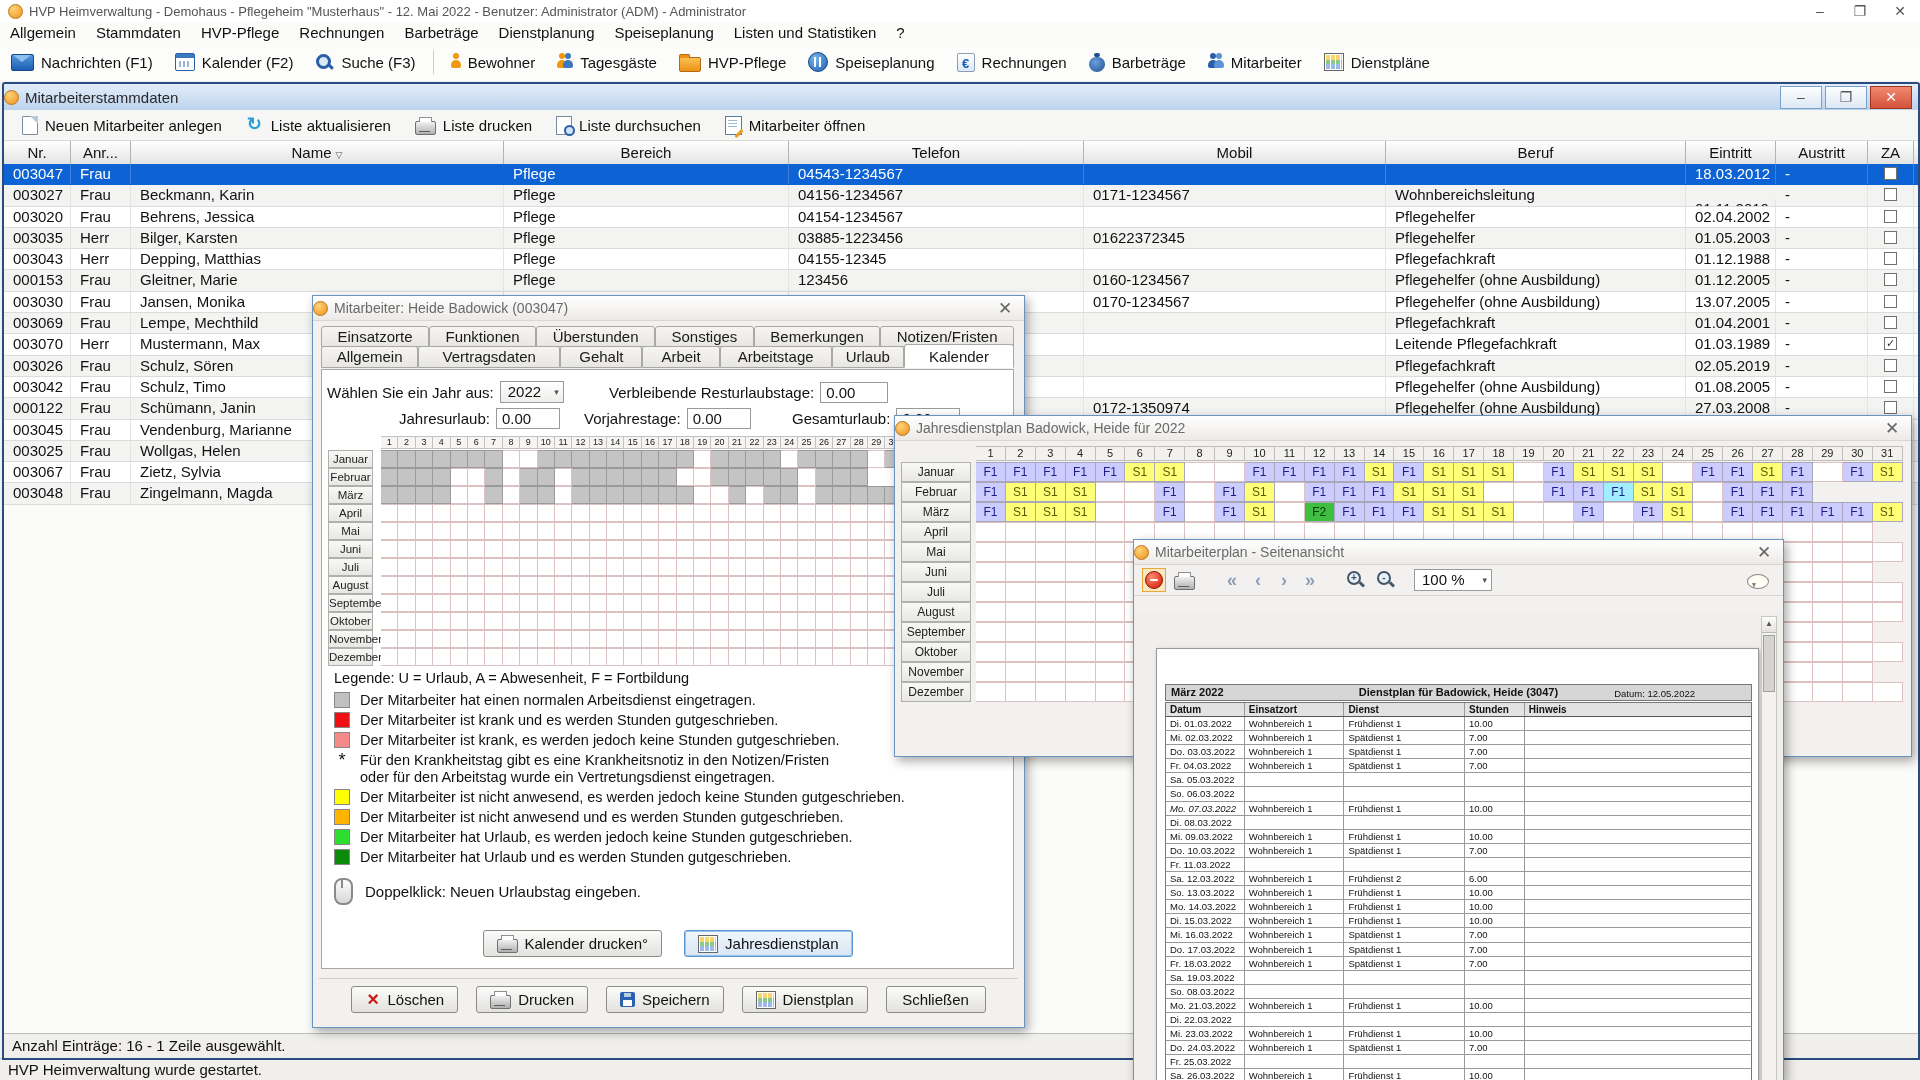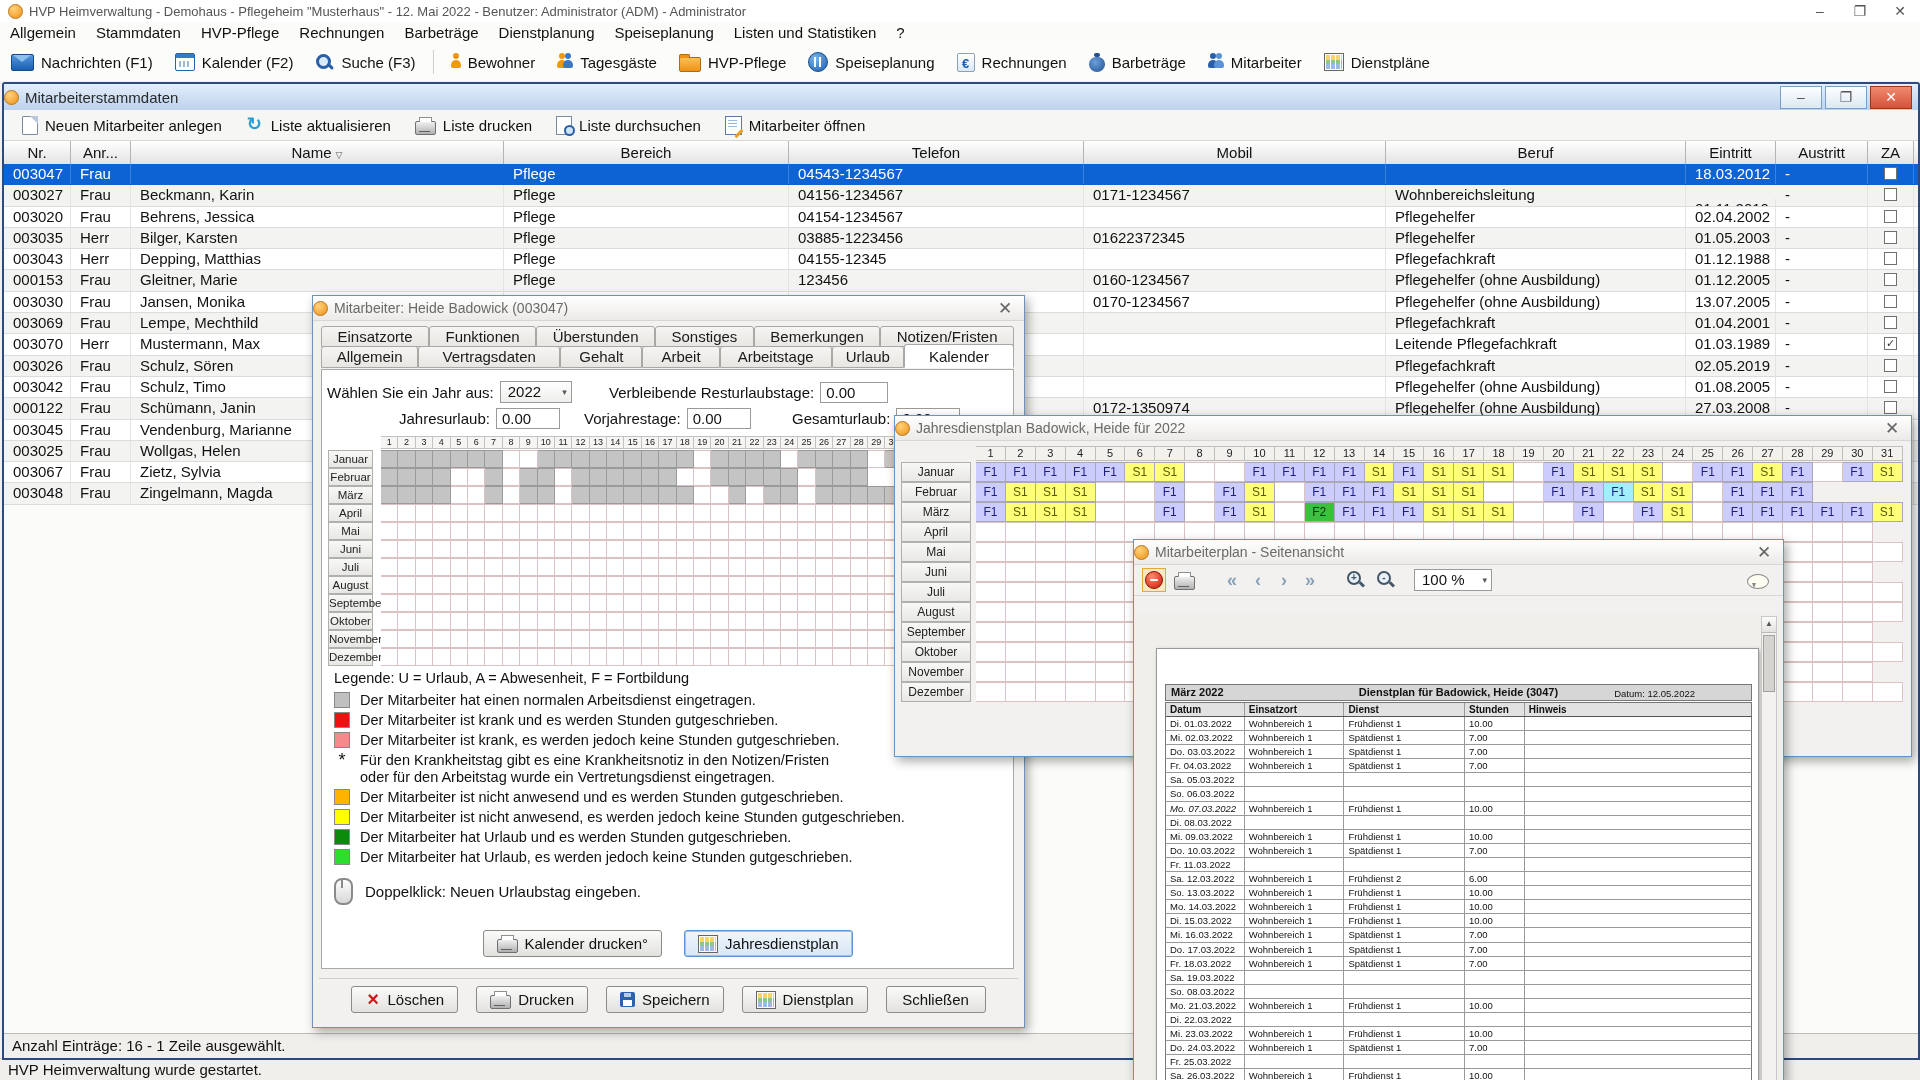--- a/index.html
+++ b/index.html
@@ -539,21 +539,21 @@
         <div class="tab" style="flex: 1 1 80px;">Gehalt</div>
         <div class="tab" style="flex: 1 1 75px;">Arbeit</div>
         <div class="tab" style="flex: 1 1 110px;">Arbeitstage</div>
         <div class="tab" style="flex: 1 1 70px;">Urlaub</div>
         <div class="tab active" style="flex: 1 1 108px;">Kalender</div>
       </div>
   </div>
   <div class="dpanel">
     <div class="frow" style="left:5px;top:11px">
       <span>Wählen Sie ein Jahr aus:</span>
-      <div class="combo" style="width:72px;margin-left:6px">
+      <div class="combo" style="width:64px;margin-left:6px">
         <span>2022</span>
           <span class="ar">▾</span>
       </div>
     </div>
     <div class="frow" style="left:287px;top:12px">
       <span>Verbleibende Resturlaubstage:</span>
       <div class="fbox" style="width:68px;margin-left:6px">0.00</div>
     </div>
     <div class="frow" style="left:77px;top:38px">
       <span>Jahresurlaub:</span>
@@ -1017,34 +1017,34 @@
           </div>
           <div class="lrow">
             <div class="sw" style="background: rgb(244, 138, 138);"></div>
             <div>Der Mitarbeiter ist krank, es werden jedoch keine Stunden gutgeschrieben.</div>
           </div>
           <div class="lrow">
             <div class="lstar">*</div>
             <div>Für den Krankheitstag gibt es eine Krankheitsnotiz in den Notizen/Fristen<div>oder für den Arbeitstag wurde ein Vertretungsdienst eingetragen.</div></div>
           </div>
           <div class="lrow">
+            <div class="sw" style="background: rgb(255, 255, 0);"></div>
+            <div>Der Mitarbeiter ist nicht anwesend, es werden jedoch keine Stunden gutgeschrieben.</div>
+          </div>
+          <div class="lrow">
             <div class="sw" style="background: rgb(255, 180, 0);"></div>
             <div>Der Mitarbeiter ist nicht anwesend und es werden Stunden gutgeschrieben.</div>
           </div>
           <div class="lrow">
-            <div class="sw" style="background: rgb(255, 255, 0);"></div>
-            <div>Der Mitarbeiter ist nicht anwesend, es werden jedoch keine Stunden gutgeschrieben.</div>
+            <div class="sw" style="background: rgb(46, 222, 46);"></div>
+            <div>Der Mitarbeiter hat Urlaub, es werden jedoch keine Stunden gutgeschrieben.</div>
           </div>
           <div class="lrow">
             <div class="sw" style="background: rgb(11, 138, 11);"></div>
             <div>Der Mitarbeiter hat Urlaub und es werden Stunden gutgeschrieben.</div>
-          </div>
-          <div class="lrow">
-            <div class="sw" style="background: rgb(46, 222, 46);"></div>
-            <div>Der Mitarbeiter hat Urlaub, es werden jedoch keine Stunden gutgeschrieben.</div>
           </div>
         </div>
     </div>
     <div class="hintrow">
       <span class="mouse-icon i"></span>
       <span>Doppelklick: Neuen Urlaubstag eingeben.</span>
     </div>
     <div class="pbtns">
       <div class="btn">
         <span class="printer-icon i"></span>

